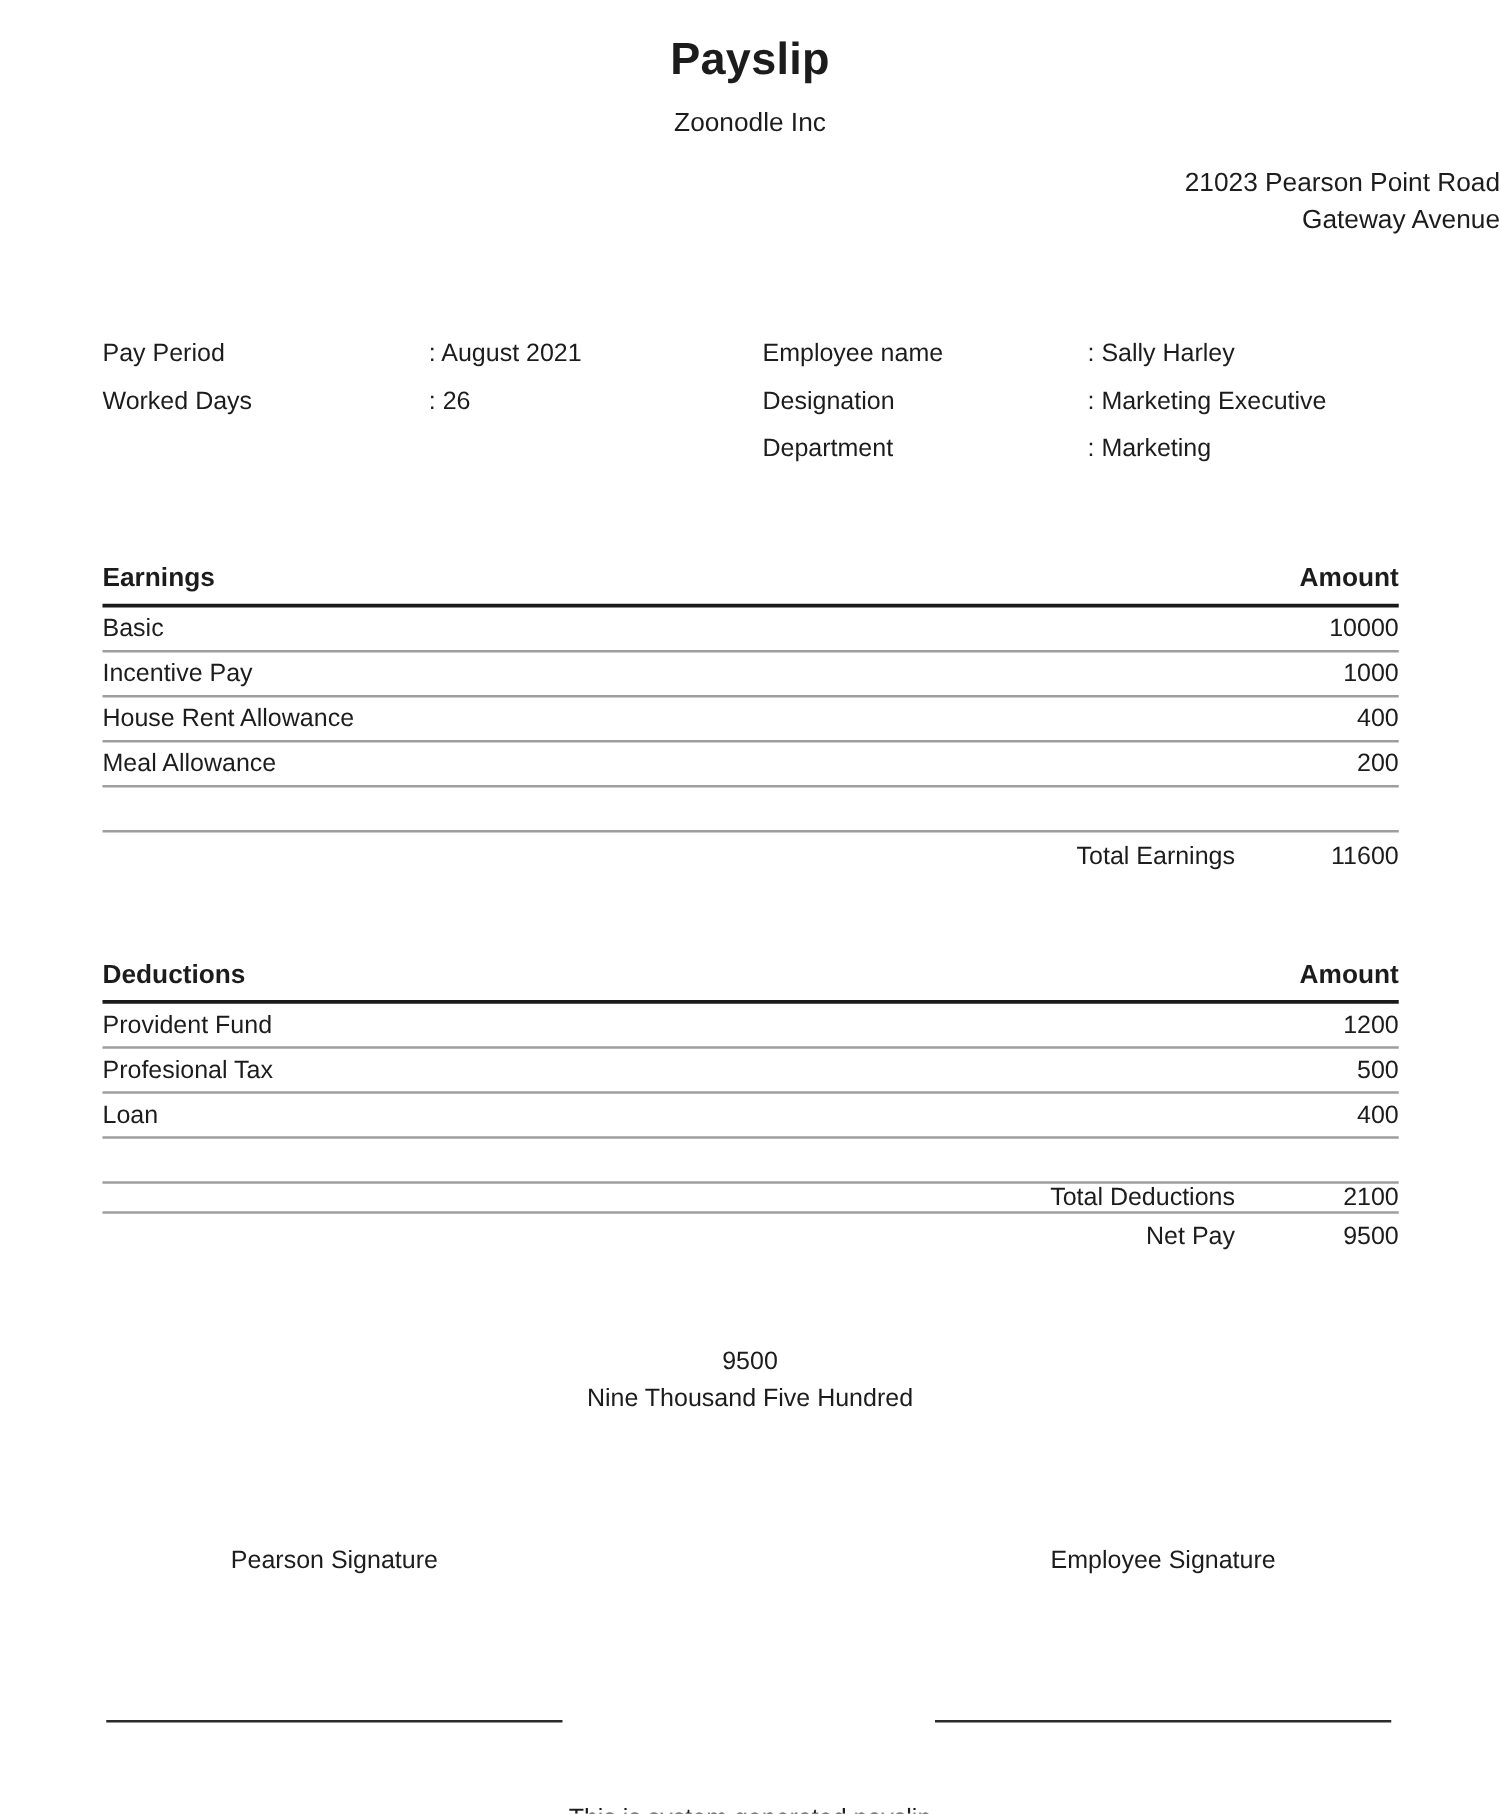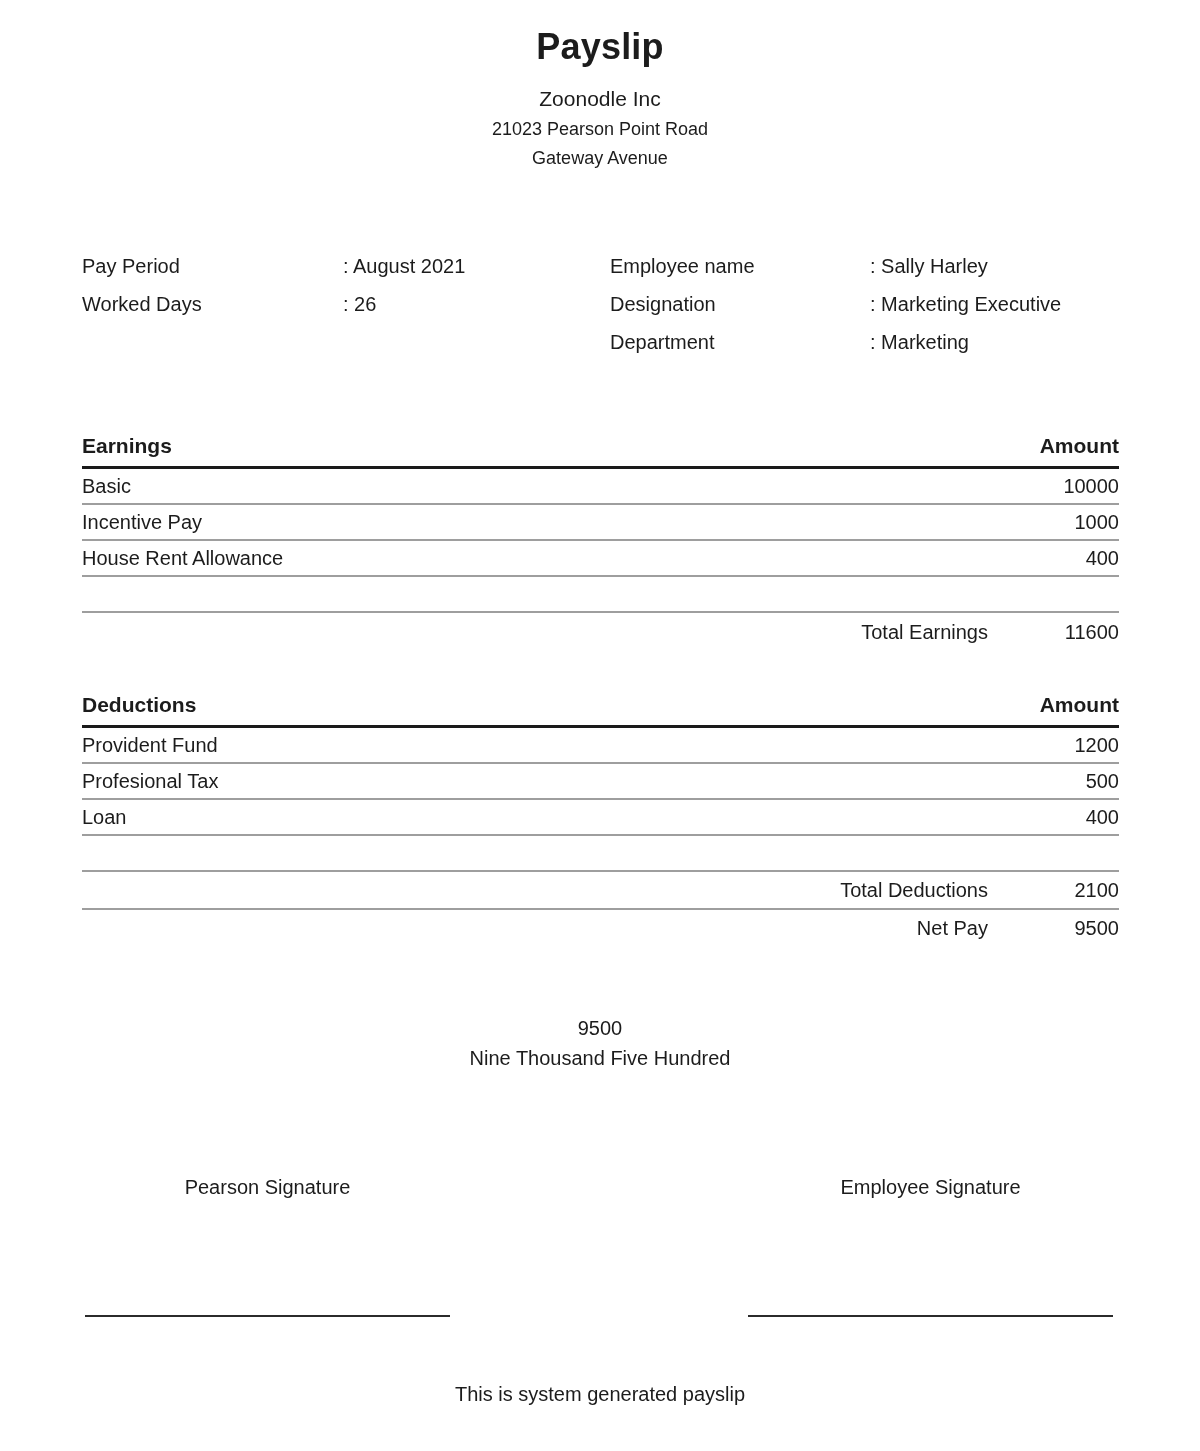--- a/index.html
+++ b/index.html
@@ -24,23 +24,24 @@
     padding-top: 26px;
     font-size: 36px;
     font-weight: bold;
     letter-spacing: 0.2px;
   }
   .doc-company {
     margin-top: 19px;
     font-size: 21px;
   }
   .doc-address {
-    margin-top: 4px;
-    font-size: 18px;
+    margin-top: 21px;
+    font-size: 21px;
     line-height: 29px;
+    text-align: right;
   }
 
   
   .info-grid {
     margin: 74px 82px 0 82px;
     display: flex;
   }
   .info-col { display: flex; flex-direction: column; }
   .info-col.left  { width: 528px; }
   .info-col.right { flex: 1; }
@@ -49,21 +50,21 @@
     height: 38px;
     align-items: center;
     font-size: 20px;
   }
   .info-col.left  .info-label { width: 261px; }
   .info-col.right .info-label { width: 260px; }
   .info-value { white-space: nowrap; }
 
   
   .pay-table { margin: 73px 81px 0 82px; }
-  .pay-table.deductions { margin-top: 41px; }
+  .pay-table.deductions { margin-top: 63px; }
   .table-header {
     display: flex;
     justify-content: space-between;
     align-items: flex-start;
     font-size: 21px;
     font-weight: bold;
     padding-bottom: 8px;
     border-bottom: 3px solid #1a1a1a;
   }
   .t-row {
@@ -73,21 +74,21 @@
     height: 36px;
     font-size: 20px;
     border-bottom: 2px solid #9e9e9e;
   }
   .t-row.spacer { height: 36px; }
   .t-row.total {
     height: 39px;
     justify-content: flex-end;
     border-bottom: none;
   }
-  .t-row.total.ruled { border-bottom: 2px solid #9e9e9e; height: 38px; }
+  .t-row.total.ruled { border-bottom: 2px solid #9e9e9e; height: 24px; }
   .t-row.total.netpay { height: 36px; }
   .total-label { text-align: right; }
   .total-amount {
     width: 131px;
     text-align: right;
   }
 
   
   .words-block {
     margin-top: 67px;
@@ -168,20 +169,24 @@
       <span>10000</span>
     </div>
     <div class="t-row">
       <span>Incentive Pay</span>
       <span>1000</span>
     </div>
     <div class="t-row">
       <span>House Rent Allowance</span>
       <span>400</span>
     </div>
+    <div class="t-row">
+      <span>Meal Allowance</span>
+      <span>200</span>
+    </div>
     <div class="t-row spacer"></div>
     <div class="t-row total">
       <span class="total-label">Total Earnings</span>
       <span class="total-amount">11600</span>
     </div>
   </div>
 
   <div class="pay-table deductions">
     <div class="table-header">
       <span>Deductions</span>

